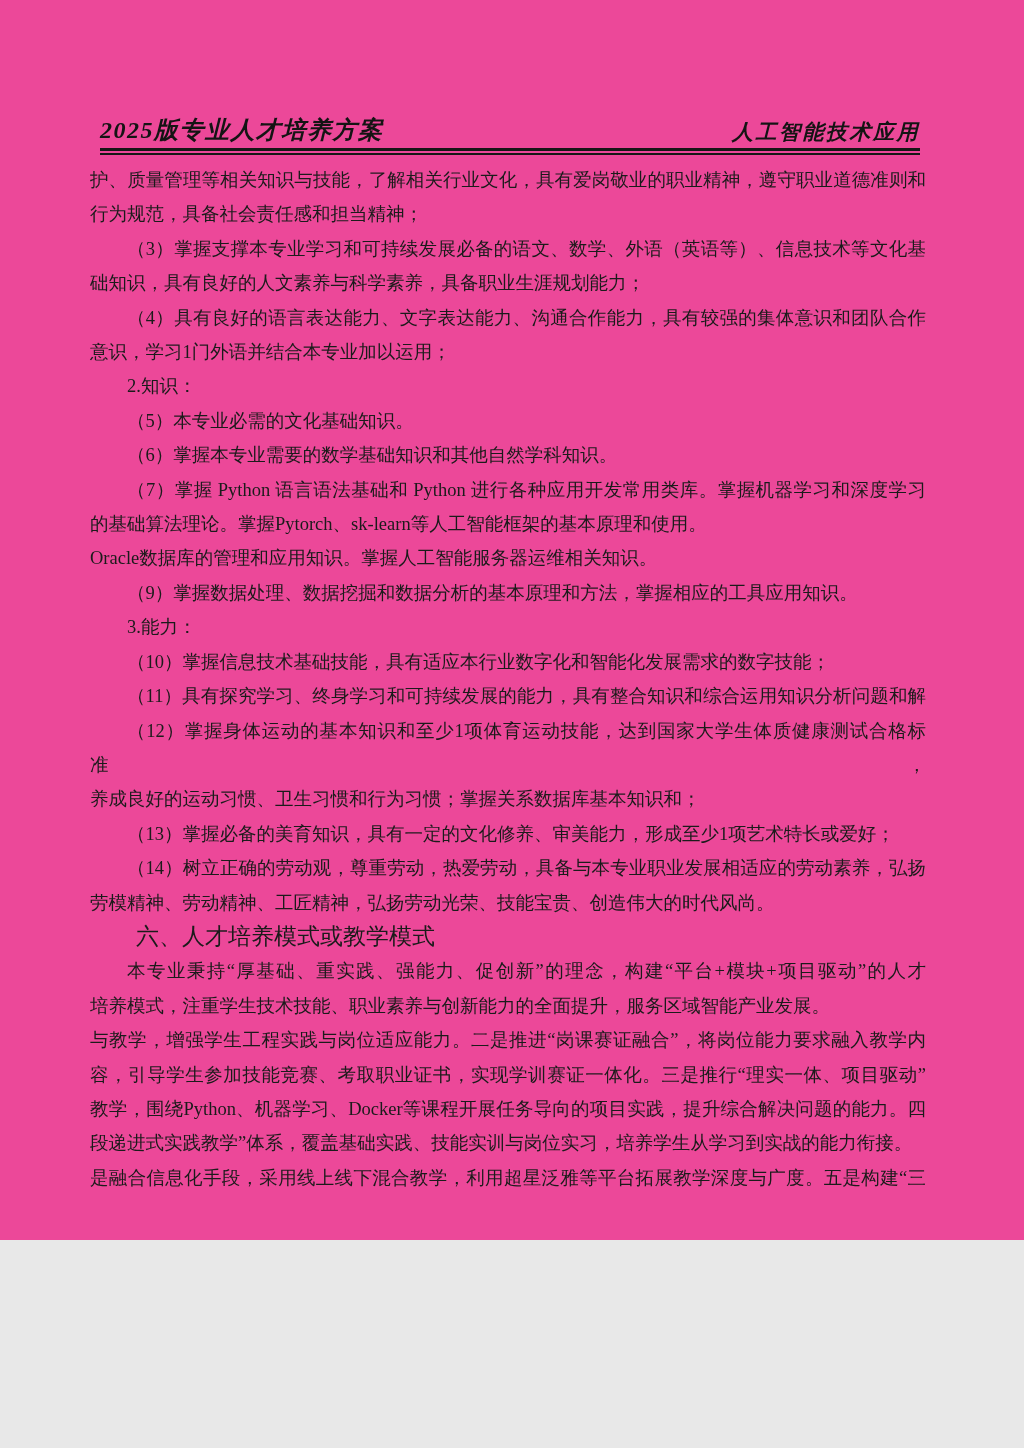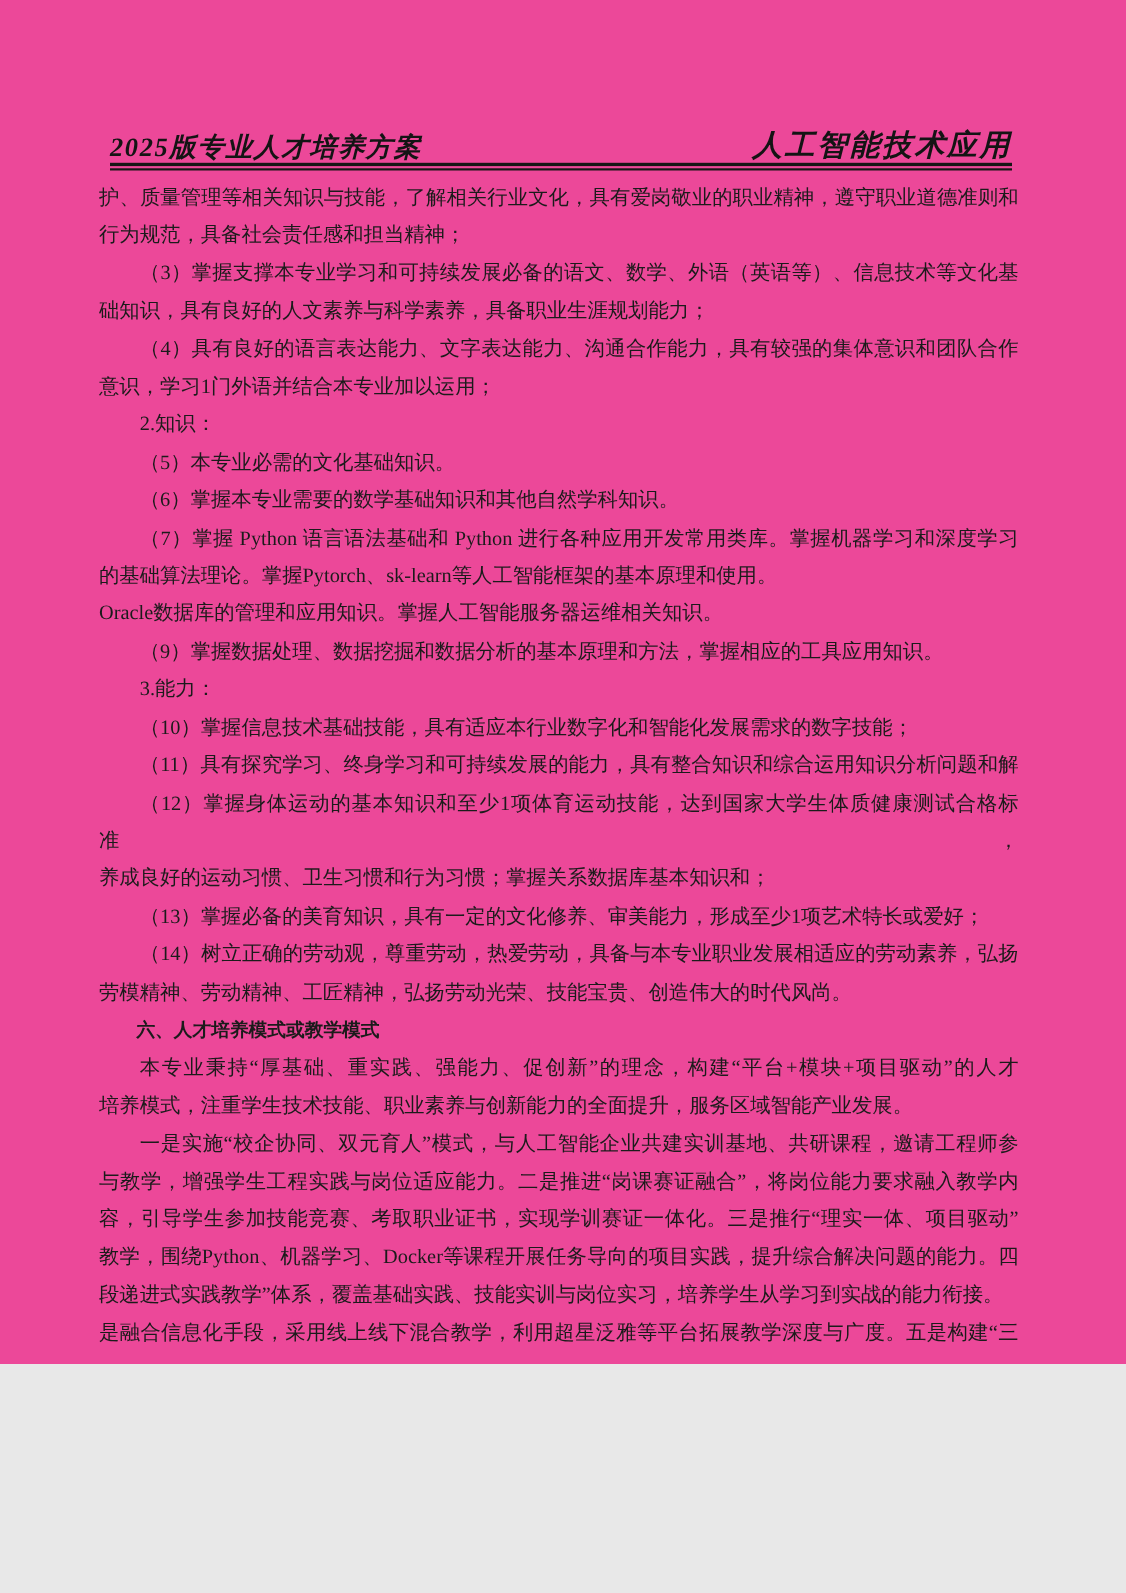--- a/index.html
+++ b/index.html
@@ -12,37 +12,37 @@
     font-family:"Liberation Serif","DejaVu Serif",serif;
     overflow:hidden;
   }
   
   .doc-header {
     position:absolute; left:100px; top:114px; width:820px;
     display:flex; justify-content:space-between; align-items:flex-end;
     font-weight:bold; font-style:italic; color:#141414;
   }
   .header-left  { font-size:24px; letter-spacing:1.5px; }
-  .header-right { font-size:27px; letter-spacing:2.5px; }
+  .header-right { font-size:21px; letter-spacing:2.5px; }
   .header-rule {
     position:absolute; left:100px; top:148px; width:820px;
     height:2px;
     border-top:3px solid #161616;
     border-bottom:2px solid #161616;
   }
   
   .doc-body {
     position:absolute; left:90px; top:163px; width:836px;
     font-size:18.5px; line-height:34.4px;
     text-align:justify;
   }
   .line { min-height:34.4px; text-align:justify; }
   .line.full   { text-align-last:justify; }
   .line.indent { text-indent:2em; }
-  .line.heading{ font-weight:bold; font-size:17px; }
+  .line.heading{ font-weight:normal; font-size:23px; }
   
   .doc-footer {
     position:absolute; left:0; top:1349px; width:1024px;
     text-align:center; font-size:20px; color:#222;
     letter-spacing:1px;
   }
 </style>
 </head>
 <body>
 
@@ -72,21 +72,20 @@
       <div class="line indent">（10）掌握信息技术基础技能，具有适应本行业数字化和智能化发展需求的数字技能；</div>
       <div class="line indent full">（11）具有探究学习、终身学习和可持续发展的能力，具有整合知识和综合运用知识分析问题和解</div>
       <div class="line indent full">（12）掌握身体运动的基本知识和至少1项体育运动技能，达到国家大学生体质健康测试合格标准，</div>
       <div class="line">养成良好的运动习惯、卫生习惯和行为习惯；掌握关系数据库基本知识和；</div>
       <div class="line indent">（13）掌握必备的美育知识，具有一定的文化修养、审美能力，形成至少1项艺术特长或爱好；</div>
       <div class="line indent full">（14）树立正确的劳动观，尊重劳动，热爱劳动，具备与本专业职业发展相适应的劳动素养，弘扬</div>
       <div class="line">劳模精神、劳动精神、工匠精神，弘扬劳动光荣、技能宝贵、创造伟大的时代风尚。</div>
       <div class="line indent heading">六、人才培养模式或教学模式</div>
       <div class="line indent full">本专业秉持“厚基础、重实践、强能力、促创新”的理念，构建“平台+模块+项目驱动”的人才</div>
       <div class="line">培养模式，注重学生技术技能、职业素养与创新能力的全面提升，服务区域智能产业发展。</div>
-      <div class="line indent full">一是实施“校企协同、双元育人”模式，与人工智能企业共建实训基地、共研课程，邀请工程师参</div>
       <div class="line full">与教学，增强学生工程实践与岗位适应能力。二是推进“岗课赛证融合”，将岗位能力要求融入教学内</div>
       <div class="line full">容，引导学生参加技能竞赛、考取职业证书，实现学训赛证一体化。三是推行“理实一体、项目驱动”</div>
       <div class="line full">教学，围绕Python、机器学习、Docker等课程开展任务导向的项目实践，提升综合解决问题的能力。四</div>
       <div class="line">段递进式实践教学”体系，覆盖基础实践、技能实训与岗位实习，培养学生从学习到实战的能力衔接。</div>
       <div class="line full">是融合信息化手段，采用线上线下混合教学，利用超星泛雅等平台拓展教学深度与广度。五是构建“三</div>
     </div>
 
   <div class="doc-footer">
     <span>—2—</span>
   </div>

